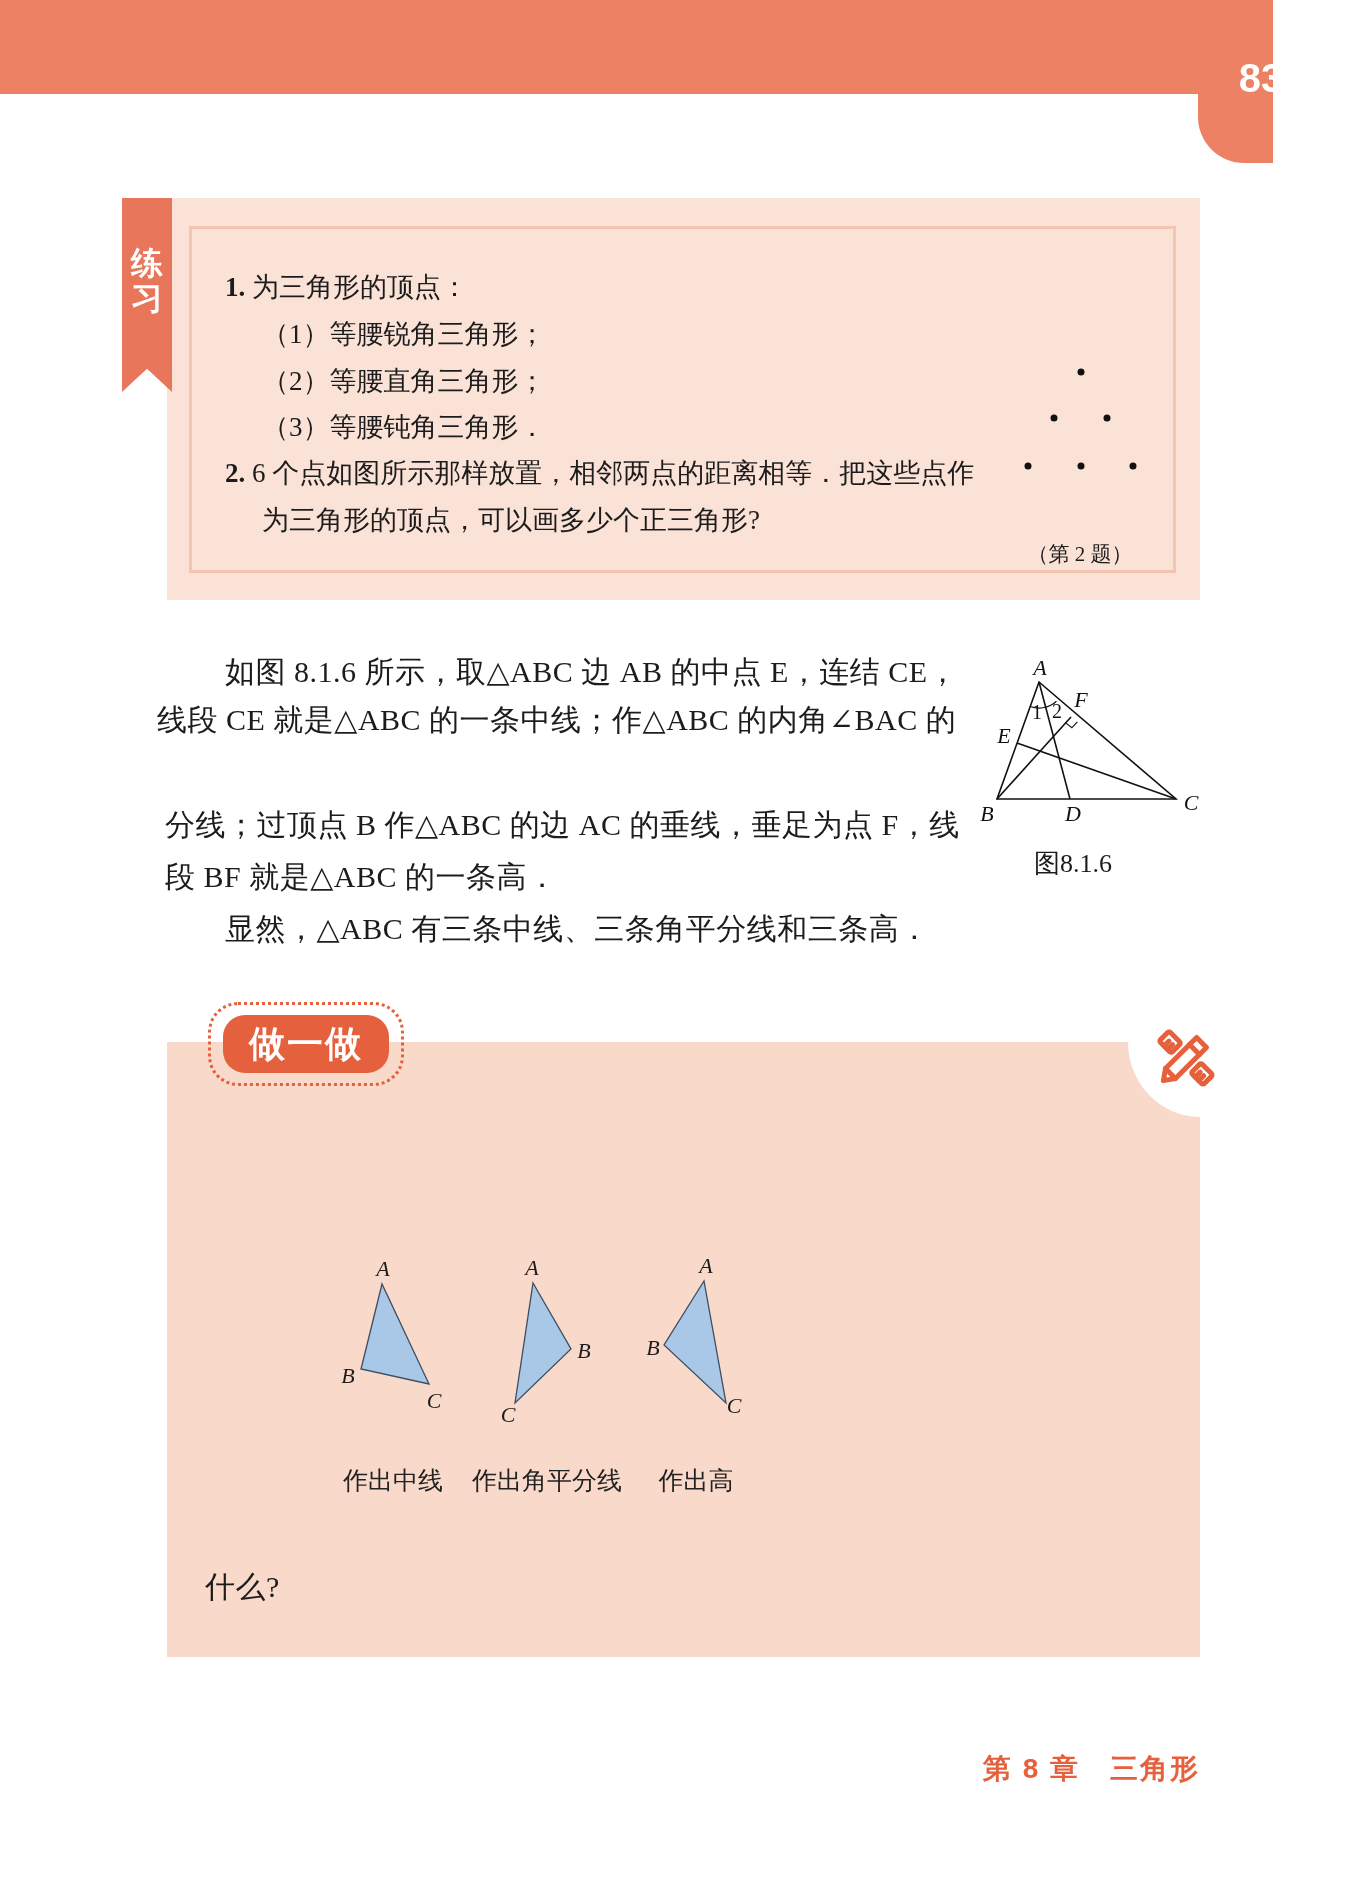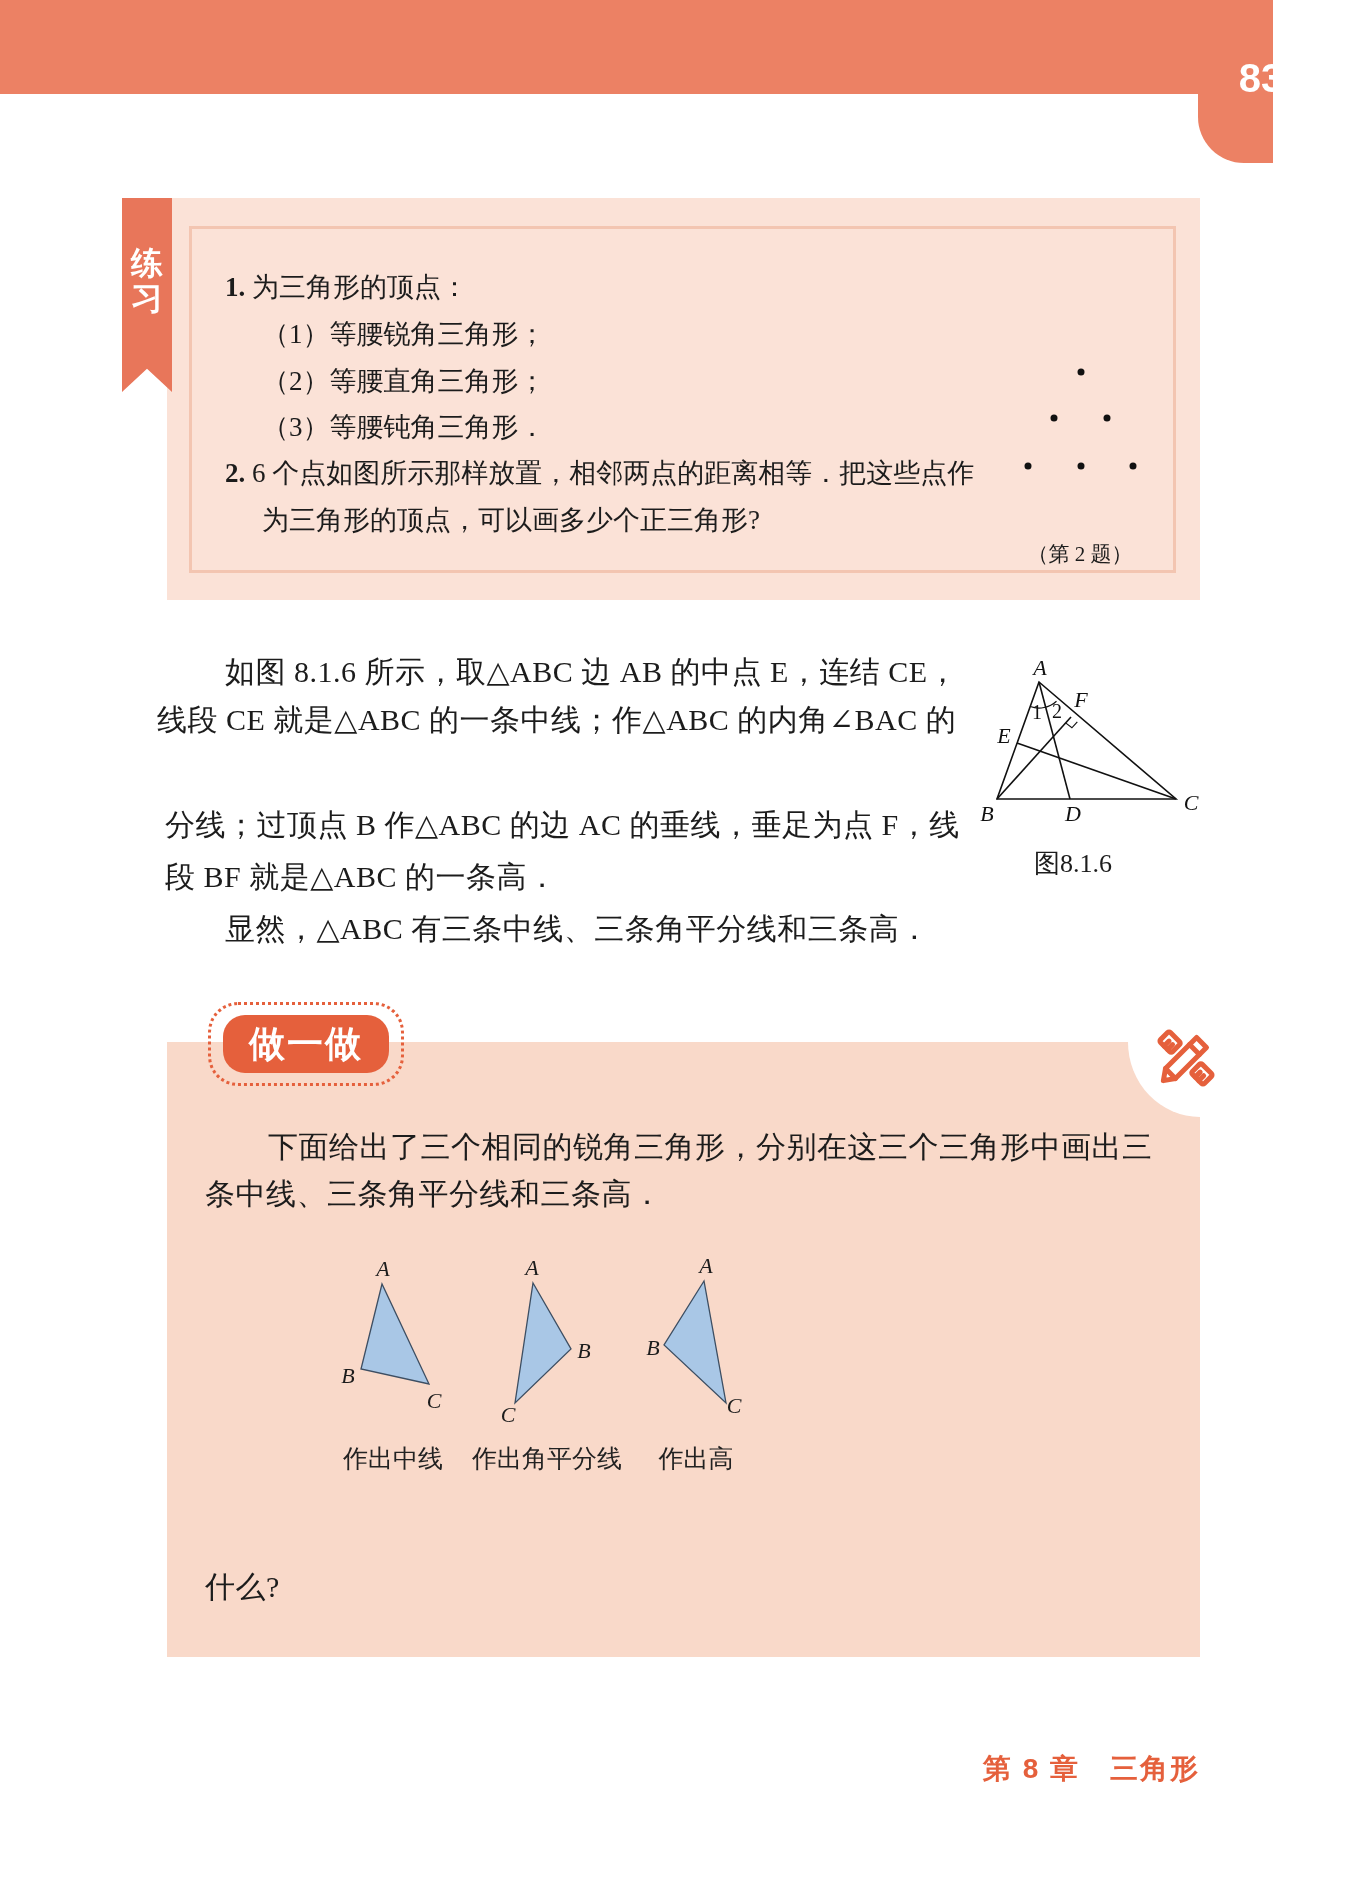--- a/index.html
+++ b/index.html
@@ -35,21 +35,21 @@
   .notch{position:absolute;right:0;top:0;width:72px;height:75px;background:#fff;
          border-bottom-left-radius:72px 75px;}
   .badge-outer{left:208px;top:1002px;width:196px;height:84px;border:3px dotted #E5603C;
                border-radius:30px;box-sizing:border-box;padding:10px 12px;background:transparent;}
   .badge-inner{width:100%;height:100%;background:#E5603C;border-radius:22px;
                display:flex;align-items:center;justify-content:center;}
   .badge-inner span{color:#fff;font-weight:bold;font-size:36px;letter-spacing:2px;
                     font-family:"Liberation Sans","DejaVu Sans",sans-serif;}
   .aline{position:absolute;white-space:nowrap;font-size:30px;line-height:34px;letter-spacing:0.5px;}
   .tri-caption{position:absolute;font-size:25px;white-space:nowrap;transform:translateX(-50%);
-               font-family:"Liberation Sans","DejaVu Sans",sans-serif;color:#222;}
+               font-family:"Liberation Sans","DejaVu Sans",sans-serif;color:#222;margin-top:22px;}
   .tri-label{font-style:italic;font-size:22px;fill:#1c1c1c;}
   
   .footer{left:0;top:1750px;width:1200px;text-align:right;font-size:28px;font-weight:bold;
           color:#E5603C;font-family:"Liberation Sans","DejaVu Sans",sans-serif;letter-spacing:2px;}
 </style>
 </head>
 <body>
 
 <div id="page">
 
@@ -126,22 +126,20 @@
       <line x1="48" y1="29" x2="48" y2="43"></line>
     </g>
   </svg>
 
   <div class="abs badge-outer">
     <div class="badge-inner">
       <span>做一做</span>
     </div>
   </div>
 
-  <div class="aline" style="left:268px;top:1130px;">下面给出了三个相同的锐角三角形，分别在这三个三角形中画出三</div>
-  <div class="aline" style="left:205px;top:1177px;">条中线、三条角平分线和三条高．</div>
 
   <svg class="abs" style="left:330px;top:1250px;" width="420" height="178" viewBox="0 0 420 178">
     <g fill="#A9C7E6" stroke="#3D4E62" stroke-width="1.3">
       <polygon points="52,34 31,119 99,134"></polygon>
       <polygon points="203,33 241,99 185,153"></polygon>
       <polygon points="374,31 334,95 396,153"></polygon>
     </g>
     <text class="tri-label" x="53" y="26" text-anchor="middle">A</text>
     <text class="tri-label" x="18" y="133" text-anchor="middle">B</text>
     <text class="tri-label" x="104" y="158" text-anchor="middle">C</text>

